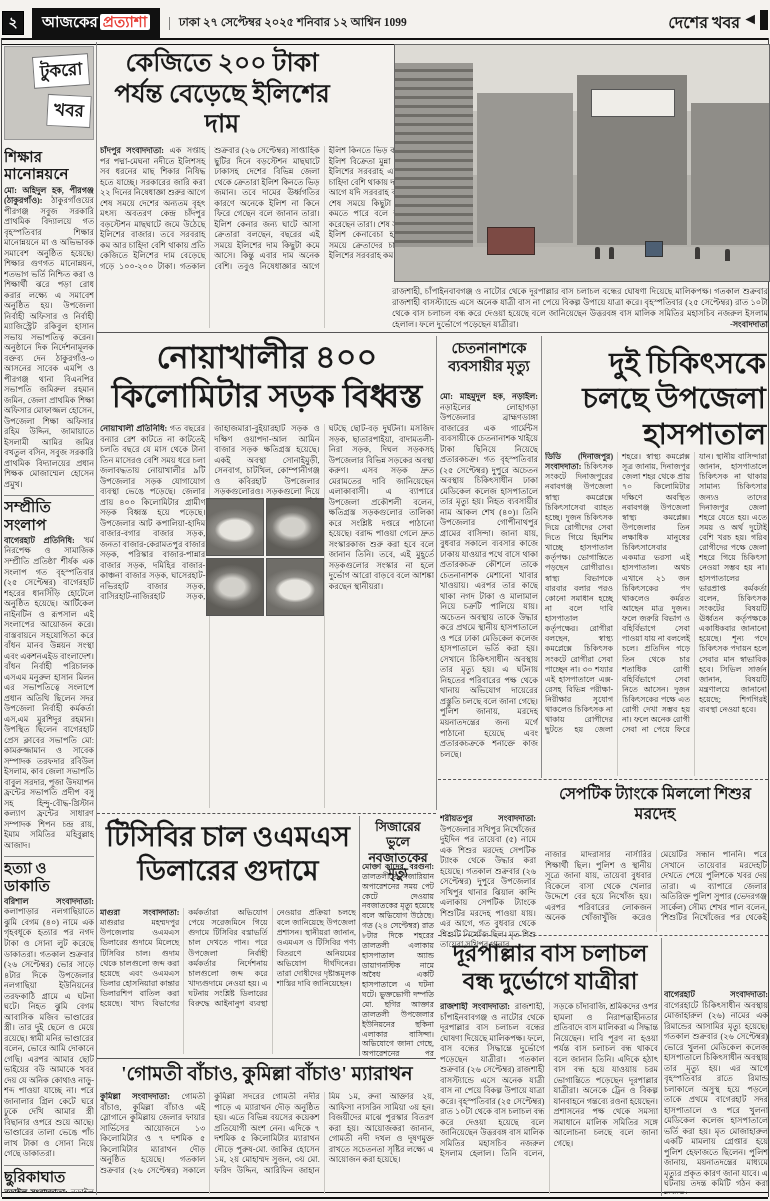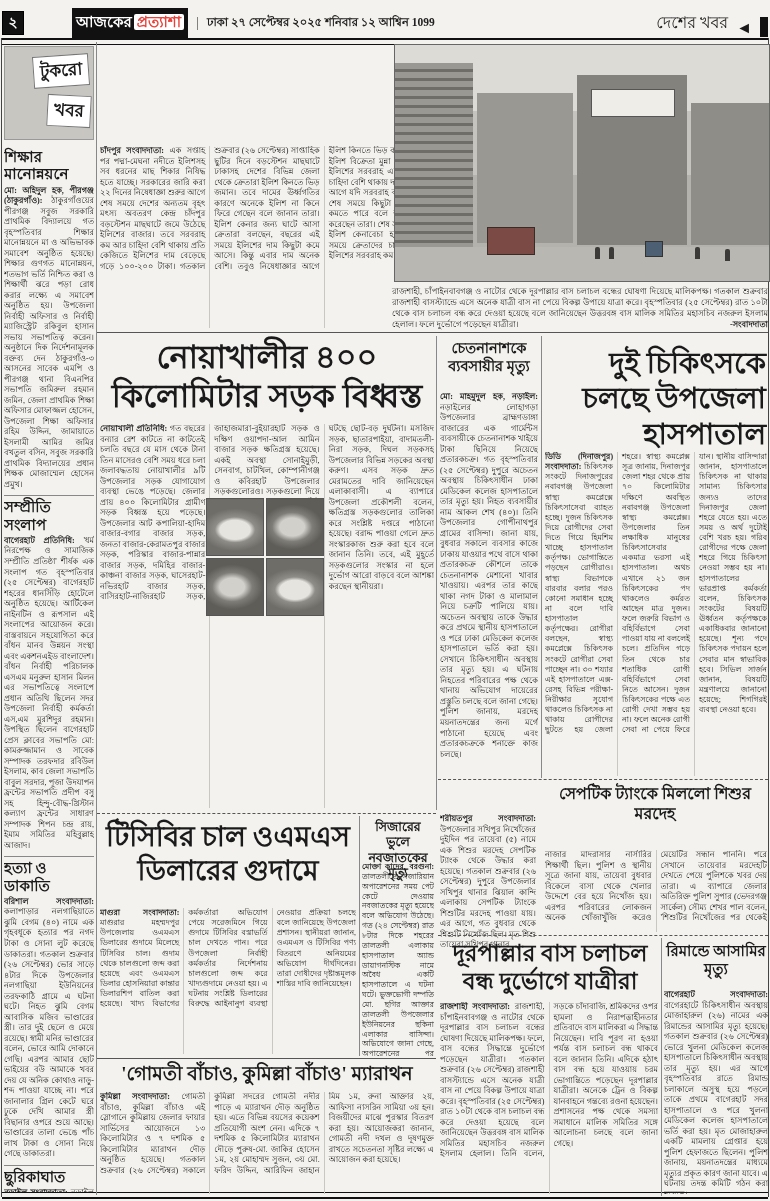--- a/index.html
+++ b/index.html
@@ -6,25 +6,25 @@
   #page{position:relative;width:770px;height:1201px;background:#f4f2ee;overflow:hidden;
         font-family:"Liberation Serif","DejaVu Serif",serif;color:#1a1a1a;
         box-shadow:0 0 6px rgba(0,0,0,.4);margin:0 auto;}
   .edge-l{position:absolute;left:1px;top:38px;bottom:4px;width:1px;background:#444;}
   .edge-r{position:absolute;right:1px;top:38px;bottom:4px;width:1px;background:#444;}
 
   
   #hdr{position:absolute;left:2px;right:2px;top:10px;height:26px;display:flex;align-items:center;gap:8px;}
   #pageno{width:20px;height:22px;background:#111;color:#fff;display:flex;align-items:center;justify-content:center;
           font-weight:bold;font-size:14px;border:1px solid #000;}
-  #masthead{background:#111;color:#fff;padding:2px 4px 3px;font-weight:bold;font-size:15px;white-space:nowrap;margin-left:40px;}
+  #masthead{background:#111;color:#fff;padding:2px 10px 3px;font-weight:bold;font-size:15px;white-space:nowrap;}
   #masthead .m2{color:#e8423a;background:#fff;padding:0 3px;margin-left:2px;border-radius:2px;}
   .hsep{color:#555;font-size:14px;}
   #dateline{font-size:11.5px;font-weight:bold;color:#222;}
-  #section{margin-left:auto;display:flex;align-items:flex-end;gap:8px;font-weight:normal;font-size:16px;}
+  #section{margin-left:auto;display:flex;align-items:flex-start;gap:2px;font-weight:bold;font-size:16px;}
   #section .blk{width:8px;height:20px;background:#111;display:inline-block;}
   #hdr-rule{position:absolute;left:2px;right:2px;top:38px;height:4px;
             border-top:2px solid #111;border-bottom:1px solid #111;}
   #bot-rule{position:absolute;left:2px;right:2px;bottom:2px;height:4px;
             border-top:1px solid #111;border-bottom:2px solid #111;}
 
   
   #rail{position:absolute;left:4px;top:46px;width:90px;bottom:8px;overflow:hidden;}
   #rail-logo{height:92px;background:#c8c6c1;position:relative;margin-bottom:6px;border:1px solid #999;}
   .chip{position:absolute;background:#fff;border:1px solid #777;padding:1px 6px;font-weight:bold;font-size:17px;}
@@ -104,20 +104,21 @@
     </div>
     <div class="brief">
       <h3>ছুরিকাঘাত</h3>
       <div class="bt"><span class="byl">নড়াইল সংবাদদাতা:</span> <span>নড়াইল জেলার লোহাগড়া উপজেলার দিঘলিয়া ইউনিয়ন শিবিরের সভাপতি মাসুম হাসানকে (১৮) ছুরিকাঘাতের অভিযোগ উঠেছে ফাহিম শেখ (১৮) নামে এক যুবকের বিরুদ্ধে। বৃহস্পতিবার (২৫ সেপ্টেম্বর) বেলা এগারটা দিকে কুন্দসি তালবাড়িয়া হামিদিয়া আলিম মাদরাসা শিবিরের উদ্যোগে সিরাতুন্নবী (সা.) উপলক্ষে কুইজ প্রতিযোগিতা শেষে এ ঘটনা ঘটে। অভিযুক্ত ফাহিম উপজেলার ফুলঝুরি গ্রামের মিঠু শেখের ছেলে। জানা যায়, এই মাদরাসায় সিরাতুন্নবী (সা.) উপলক্ষে কুইজ প্রতিযোগিতার আয়োজন করে ছাত্রশিবির। প্রতিযোগিতা চলাকালে ফাহিম শেখ ক্লাসে ঢুকে কিছু প্রতিযোগীকে উত্তর বলে সিজ্ঞেসে। আয়োজক কর্তৃপক্ষ তাকে চলে যেতে বলে। এতে ক্ষুব্ধ হয়ে তিনি ধারালো ছুরি নিয়ে এসে মাসুম হাসানকে আঘাত করেন।</span></div>
     </div>
 
   </div>
 
   <div class="vr" style="left:96px;top:42px;bottom:6px;"></div>
 
+  <div class="abs hl" style="left:103px;top:48px;width:238px;font-size:25px;">কেজিতে ২০০ টাকা পর্যন্ত বেড়েছে ইলিশের দাম</div>
   <div class="abs bt cols3" style="left:100px;top:146px;width:334px;height:182px;overflow:hidden;">
     <span class="byl">চাঁদপুর সংবাদদাতা:</span>
     <span>এক সপ্তাহ পর পদ্মা-মেঘনা নদীতে ইলিশসহ সব ধরনের মাছ শিকার নিষিদ্ধ হতে যাচ্ছে। সরকারের জারি করা ২২ দিনের নিষেধাজ্ঞা শুরুর আগে শেষ সময়ে দেশের অন্যতম বৃহৎ মৎস্য অবতরণ কেন্দ্র চাঁদপুর বড়স্টেশন মাছঘাটে জমে উঠেছে ইলিশের বাজার। তবে সরবরাহ কম আর চাহিদা বেশি থাকায় প্রতি কেজিতে ইলিশের দাম বেড়েছে গড়ে ১০০-২০০ টাকা। গতকাল শুক্রবার (২৬ সেপ্টেম্বর) সাপ্তাহিক ছুটির দিনে বড়স্টেশন মাছঘাটে ঢাকাসহ দেশের বিভিন্ন জেলা থেকে ক্রেতারা ইলিশ কিনতে ভিড় জমান। তবে দামের ঊর্ধ্বগতির কারণে অনেকে ইলিশ না কিনে ফিরে গেছেন বলে জানান তারা। ইলিশ কেনার জন্য ঘাটে আসা ক্রেতারা বলছেন, বছরের এই সময়ে ইলিশের দাম কিছুটা কমে আসে। কিন্তু এবার দাম অনেক বেশি। তবুও নিষেধাজ্ঞার আগে ইলিশ কিনতে ভিড় করছেন তারা। ইলিশ বিক্রেতা মুন্না বলেন, ঘাটে ইলিশের সরবরাহ একেবারে কম। চাহিদা বেশি থাকায় দাম কমছে না। আগে যদি সরবরাহ বাড়ে, তাহলে শেষ সময়ে কিছুটা হলেও দাম কমতে পারে বলে আশা প্রকাশ করেছেন তারা। শেষ সময়ে কোনো ইলিশ কেনাবেচা হয় না। শেষ সময়ে ক্রেতাদের চাপ বাড়লেও ইলিশের সরবরাহ কম।</span>
   </div>
 
   <div id="photo">
     <div class="bld win" style="left:0;top:18px;width:78px;height:190px;"></div>
     <div class="bld win" style="left:82px;top:48px;width:96px;height:150px;background:#9a9893;"></div>
     <div class="bld" style="left:182px;top:30px;width:110px;height:170px;background:#84827d;"></div>
     <div class="bld" style="left:196px;top:44px;width:82px;height:26px;background:#efede8;border:1px solid #555;"></div>
@@ -179,21 +180,20 @@
   <div class="hr-d" style="left:438px;right:2px;top:935px;"></div>
 
   <div class="abs hl" style="left:442px;top:940px;width:216px;font-size:23px;">দূরপাল্লার বাস চলাচল বন্ধ দুর্ভোগে যাত্রীরা</div>
   <div class="abs bt cols2" style="left:440px;top:1002px;width:218px;height:192px;overflow:hidden;">
     <span class="byl">রাজশাহী সংবাদদাতা:</span>
     <span>রাজশাহী, চাঁপাইনবাবগঞ্জ ও নাটোর থেকে দূরপাল্লার বাস চলাচল বন্ধের ঘোষণা দিয়েছে মালিকপক্ষ। ফলে, বাস বন্ধের সিদ্ধান্তে দুর্ভোগে পড়েছেন যাত্রীরা। গতকাল শুক্রবার (২৬ সেপ্টেম্বর) রাজশাহী বাসস্ট্যান্ডে এসে অনেক যাত্রী বাস না পেয়ে বিকল্প উপায়ে যাত্রা করে। বৃহস্পতিবার (২৫ সেপ্টেম্বর) রাত ১০টা থেকে বাস চলাচল বন্ধ করে দেওয়া হয়েছে বলে জানিয়েছেন উত্তরবঙ্গ বাস মালিক সমিতির মহাসচিব নজরুল ইসলাম হেলাল। তিনি বলেন, সড়কে চাঁদাবাজি, শ্রমিকদের ওপর হামলা ও নিরাপত্তাহীনতার প্রতিবাদে বাস মালিকরা এ সিদ্ধান্ত নিয়েছেন। দাবি পূরণ না হওয়া পর্যন্ত বাস চলাচল বন্ধ থাকবে বলে জানান তিনি। এদিকে হঠাৎ বাস বন্ধ হয়ে যাওয়ায় চরম ভোগান্তিতে পড়েছেন দূরপাল্লার যাত্রীরা। অনেকে ট্রেন ও বিকল্প যানবাহনে গন্তব্যে রওনা হয়েছেন। প্রশাসনের পক্ষ থেকে সমস্যা সমাধানে মালিক সমিতির সঙ্গে আলোচনা চলছে বলে জানা গেছে।</span>
   </div>
 
   <div class="vr" style="left:661px;top:938px;height:258px;"></div>
 
-  <div class="abs hl" style="left:664px;top:942px;width:104px;font-size:15px;">রিমান্ডে আসামির মৃত্যু</div>
   <div class="abs bt" style="left:664px;top:990px;width:104px;height:204px;overflow:hidden;">
     <span class="byl">বাগেরহাট সংবাদদাতা:</span>
     <span>বাগেরহাটে চিকিৎসাধীন অবস্থায় মোজাহারুল (২৬) নামের এক রিমান্ডের আসামির মৃত্যু হয়েছে। গতকাল শুক্রবার (২৬ সেপ্টেম্বর) ভোরে খুলনা মেডিকেল কলেজ হাসপাতালে চিকিৎসাধীন অবস্থায় তার মৃত্যু হয়। এর আগে বৃহস্পতিবার রাতে রিমান্ড চলাকালে অসুস্থ হয়ে পড়লে তাকে প্রথমে বাগেরহাট সদর হাসপাতালে ও পরে খুলনা মেডিকেল কলেজ হাসপাতালে ভর্তি করা হয়। মৃত মোজাহারুল একটি মামলায় গ্রেপ্তার হয়ে পুলিশ হেফাজতে ছিলেন। পুলিশ জানায়, ময়নাতদন্তের মাধ্যমে মৃত্যুর প্রকৃত কারণ জানা যাবে। এ ঘটনায় তদন্ত কমিটি গঠন করা হয়েছে।</span>
   </div>
 
   <div class="hr-d" style="left:97px;width:339px;top:813px;"></div>
 
   <div class="abs hl" style="left:100px;top:820px;width:256px;font-size:28px;">টিসিবির চাল ওএমএস ডিলারের গুদামে</div>
   <div class="abs bt cols3" style="left:100px;top:908px;width:256px;height:146px;overflow:hidden;font-size:7.8px;">
     <span class="byl">মাগুরা সংবাদদাতা:</span>

